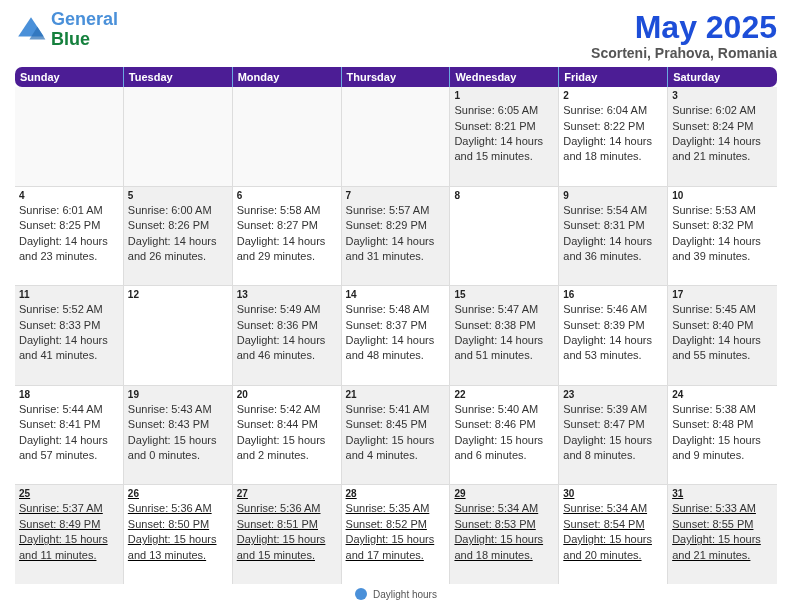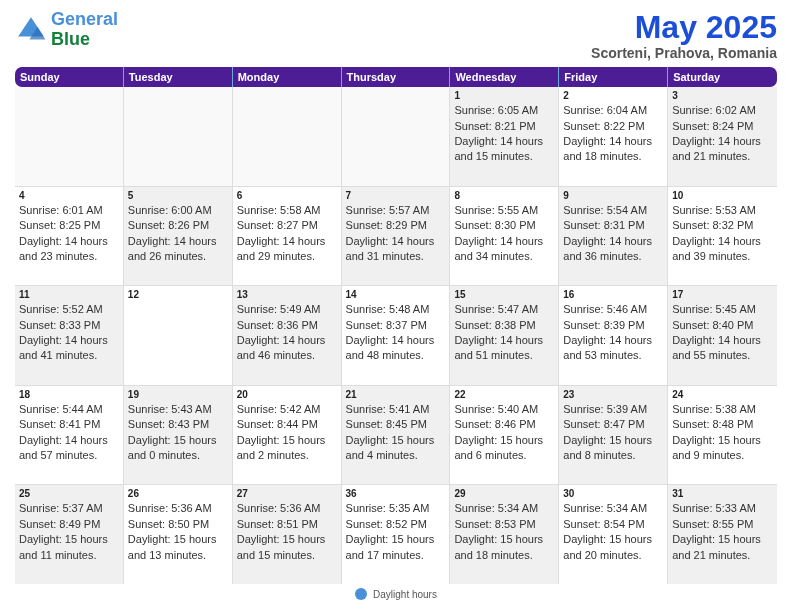--- a/index.html
+++ b/index.html
@@ -78,21 +78,21 @@
       flex: 1;
       display: flex;
       flex-direction: column;
     }
     .cal-row {
       display: grid;
       grid-template-columns: repeat(7, 1fr);
       flex: 1;
       border-bottom: 1px solid #ddd;
     }
-    .cal-row:last-child { border-bottom: none; }
+    .cal-row:last-child { border-bottom: none; text-decoration: underline; }
     .cal-cell {
       border-right: 1px solid #ddd;
       padding: 3px 4px;
       font-size: 8.5px;
       color: #333;
       vertical-align: top;
       background: #fff;
     }
     .cal-cell:last-child { border-right: none; }
     .cal-cell.empty { background: #f9f9f9; }
@@ -216,25 +216,20 @@
           <div class="cal-cell shaded">
         <span class="day-num">7</span>
         <div class="cell-info">
           Sunrise: 5:57 AM<br>
           Sunset: 8:29 PM<br>
           Daylight: 14 hours and 31 minutes.
         </div>
       </div>
           <div class="cal-cell">
         <span class="day-num">8</span>
-        <div class="cell-info">
-          Sunrise: 5:55 AM<br>
-          Sunset: 8:30 PM<br>
-          Daylight: 14 hours and 34 minutes.
-        </div>
       </div>
           <div class="cal-cell shaded">
         <span class="day-num">9</span>
         <div class="cell-info">
           Sunrise: 5:54 AM<br>
           Sunset: 8:31 PM<br>
           Daylight: 14 hours and 36 minutes.
         </div>
       </div>
           <div class="cal-cell">
@@ -376,21 +371,21 @@
       </div>
           <div class="cal-cell shaded">
         <span class="day-num">27</span>
         <div class="cell-info">
           Sunrise: 5:36 AM<br>
           Sunset: 8:51 PM<br>
           Daylight: 15 hours and 15 minutes.
         </div>
       </div>
           <div class="cal-cell">
-        <span class="day-num">36</span>
+        <span class="day-num">28</span>
         <div class="cell-info">
           Sunrise: 5:35 AM<br>
           Sunset: 8:52 PM<br>
           Daylight: 15 hours and 17 minutes.
         </div>
       </div>
           <div class="cal-cell shaded">
         <span class="day-num">29</span>
         <div class="cell-info">
           Sunrise: 5:34 AM<br>

